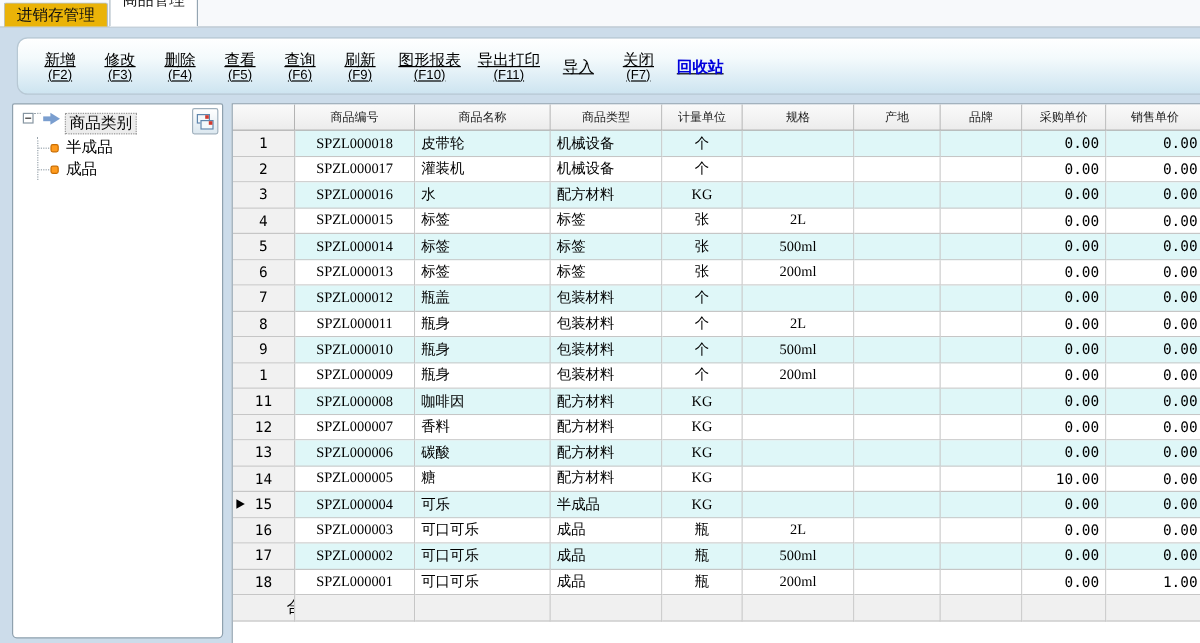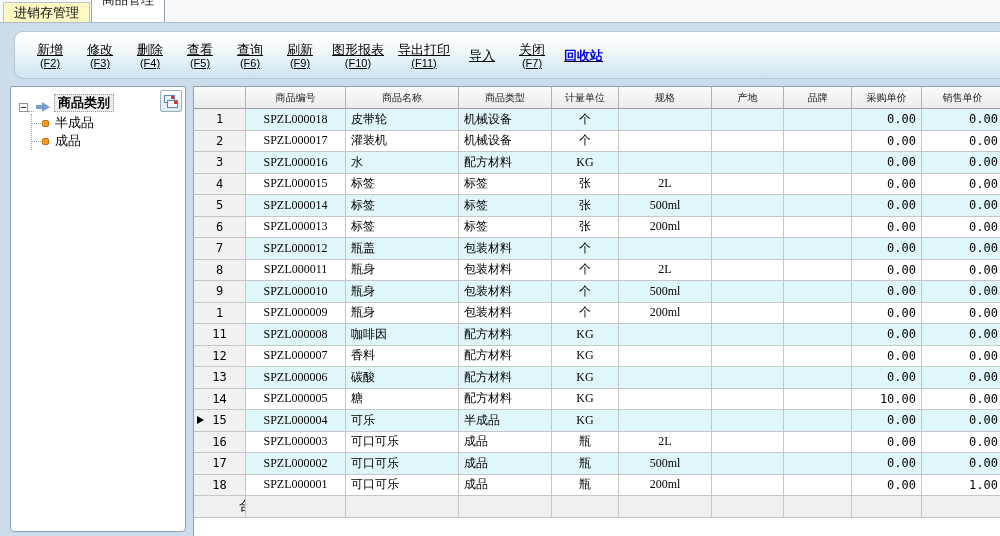--- a/index.html
+++ b/index.html
@@ -4,21 +4,21 @@
 <style>
   * { box-sizing: border-box; margin: 0; padding: 0; }
   html,body { background:#ccdcea; }
   body { font-family: "Liberation Sans", sans-serif; }
   .app { position:relative; width:1000px; height:536px; overflow:hidden; background:#ccdcea; }
 
   
   .tabstrip { position:absolute; left:0; top:0; right:0; height:23px;
     background:#f7f9fb; border-bottom:1px solid #aebdc9; display:flex; align-items:flex-end; padding-left:3px; }
   .tab { font-size:13px; color:#111; padding:3px 10px 4px 10px; height:20px; line-height:14px;
-    background:#fef9c3; border:1px solid #b6c2cc; border-bottom:none; border-radius:2px 2px 0 0; margin-right:1px; cursor:default; }
+    background:#eab308; border:1px solid #b6c2cc; border-bottom:none; border-radius:2px 2px 0 0; margin-right:1px; cursor:default; }
   .tab.active { background:#ffffff; height:35px; padding-top:5px; border-color:#94a5b2; position:relative; z-index:2; }
 
   
   .toolbar { position:absolute; left:14px; top:31px; right:-12px; height:48px;
     background:linear-gradient(180deg,#ffffff 0%,#f4fafc 35%,#d9ebf4 80%,#cde4f0 100%);
     border:1px solid #b7c8d4; border-radius:9px; box-shadow:inset 0 1px 0 #ffffff;
     display:flex; align-items:center; padding-left:10px; }
   .tbtn { min-width:50px; padding:2px 7px; text-align:center; color:#000; cursor:default;text-decoration:underline; }
   .tbtn .lbl { font-size:13px; line-height:15px; white-space:nowrap; }
   .tbtn .key { font-size:11px; line-height:12px; white-space:nowrap; }
@@ -26,21 +26,21 @@
 
   
   .tree-panel { position:absolute; left:10px; top:86px; width:176px; bottom:4px;
     background:#ffffff; border:1px solid #8fa1ae; border-radius:2px 2px 4px 4px; }
   .tree-tool { position:absolute; top:3px; right:3px; width:22px; height:22px;
     background:linear-gradient(180deg,#ffffff,#dce8f0); border:1px solid #9fb0bd; border-radius:2px; }
   .tree-tool .pane { position:absolute; width:11px; height:8px; background:#f4f8fb; border:1px solid #5f86ad; }
   .tree-tool .pane.p1 { left:3px; top:4px; }
   .tree-tool .pane.p2 { left:6px; top:9px; }
   .tree-tool .pane::after { content:""; position:absolute; right:0; top:0; width:3px; height:3px; background:#d23a2e; }
-  .tree-root { display:flex; align-items:flex-end; padding:7px 4px 2px 8px;font-weight:bold; }
+  .tree-root { display:flex; align-items:flex-start; padding:7px 4px 2px 8px; }
   .minusbox { width:9px; height:9px; border:1px solid #8796a2; background:#fff; position:relative; flex:0 0 auto; }
   .minusbox::after { content:""; position:absolute; left:1px; right:1px; top:3px; height:1px; background:#333; }
   .dots { width:6px; border-top:1px dotted #9aa5ad; height:0; flex:0 0 auto; }
   .arrow-icon { position:relative; width:14px; height:10px; margin:0 4px 0 2px; flex:0 0 auto; }
   .arrow-icon .bar { position:absolute; left:0; top:3px; width:7px; height:4px; background:#7a9ecf; }
   .arrow-icon .tip { position:absolute; left:6px; top:0; width:0; height:0;
     border-left:8px solid #7a9ecf; border-top:5px solid transparent; border-bottom:5px solid transparent; }
   .tree-root-label { font-size:13px; color:#000; background:#ececec; border:1px dotted #9a9a9a; padding:0 3px; line-height:16px; }
   .tree-children { margin-left:20px; border-left:1px dotted #9aa5ad; }
   .tree-child { display:flex; align-items:center; height:18px; }

